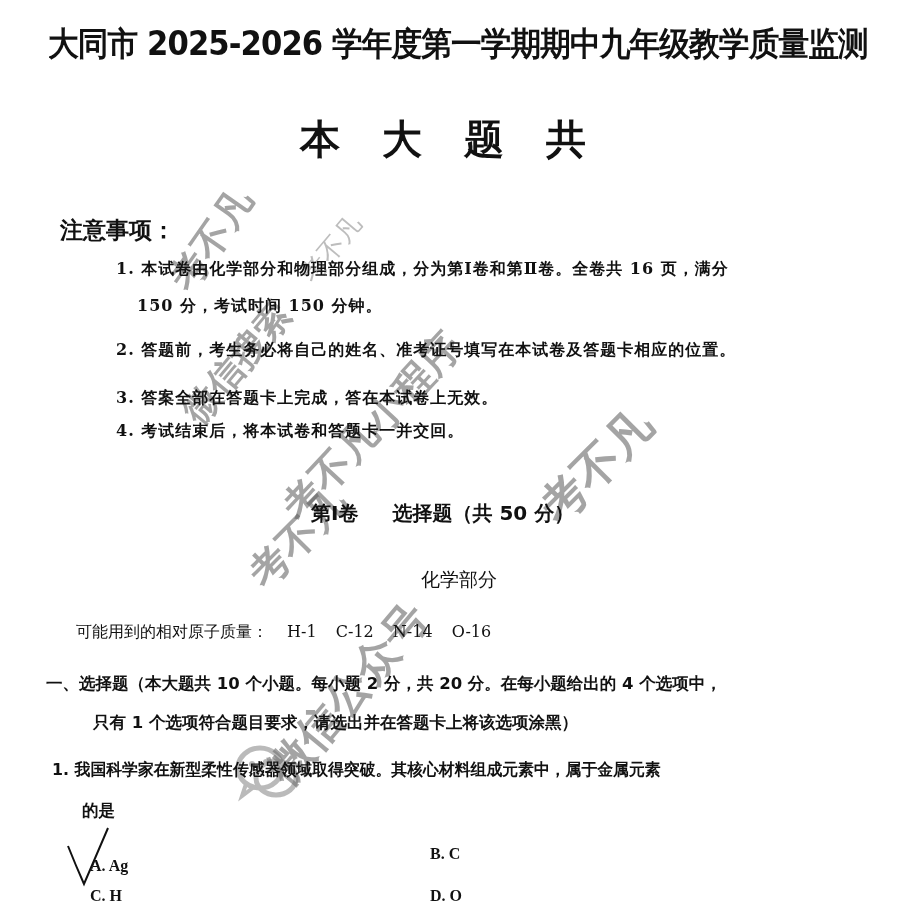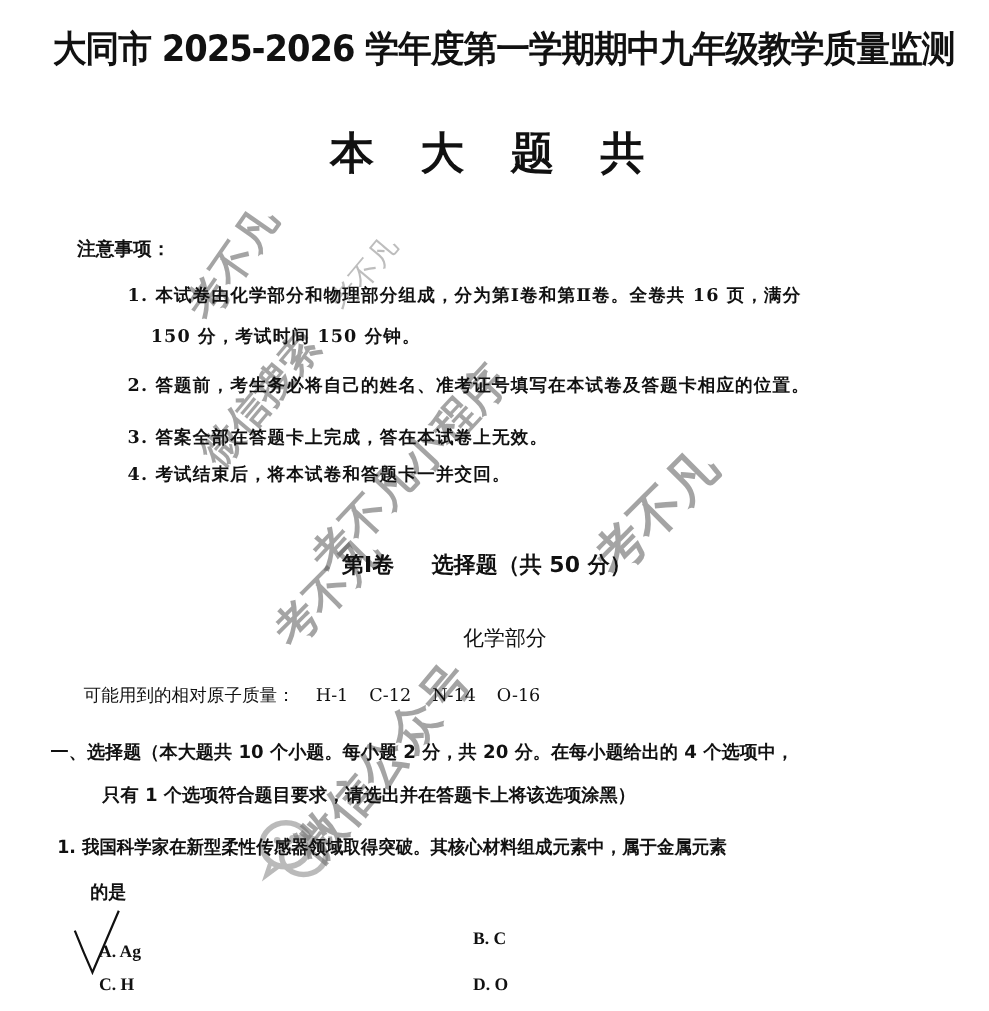--- a/index.html
+++ b/index.html
@@ -12,21 +12,21 @@
     .page { position: absolute; left: 0; top: 0; width: 899px; height: 919px; }
     .abs { position: absolute; white-space: nowrap; }
     .exam-title {
       left: 48px; top: 22px; font-size: 33px; font-weight: bold; letter-spacing: -1px;
       font-family: "DejaVu Sans", "Liberation Sans", sans-serif; transform: scaleX(0.93); transform-origin: left top;
     }
     .subject-title {
       left: 300px; top: 112px; font-size: 40px; font-weight: bold; letter-spacing: 42px;
       font-family: "DejaVu Sans", "Liberation Sans", sans-serif;
     }
-    .notice-heading { left: 70px; top: 215px; font-size: 17px; font-weight: bold; font-family: "DejaVu Sans", "Liberation Sans", sans-serif; }
+    .notice-heading { left: 60px; top: 215px; font-size: 23px; font-weight: bold; font-family: "DejaVu Sans", "Liberation Sans", sans-serif; }
     .notice-item { font-size: 16px; font-weight: bold; letter-spacing: 1px; }
     .n1 { left: 116px; top: 259px; }
     .n1b { left: 137px; top: 296px; }
     .n2 { left: 116px; top: 340px; }
     .n3 { left: 116px; top: 388px; }
     .n4 { left: 116px; top: 421px; }
     .vol-title { left: 311px; top: 500px; font-size: 20px; font-weight: bold; font-family: "DejaVu Sans", "Liberation Sans", sans-serif; }
     .vol-title .gap { display: inline-block; width: 34px; }
     .part-title { left: 421px; top: 567px; font-size: 19px; font-weight: normal; font-family: "DejaVu Sans", "Liberation Sans", sans-serif; }
     .masses { left: 76px; top: 622px; font-size: 16px; font-weight: normal; font-family: "DejaVu Sans", "Liberation Sans", sans-serif; }

